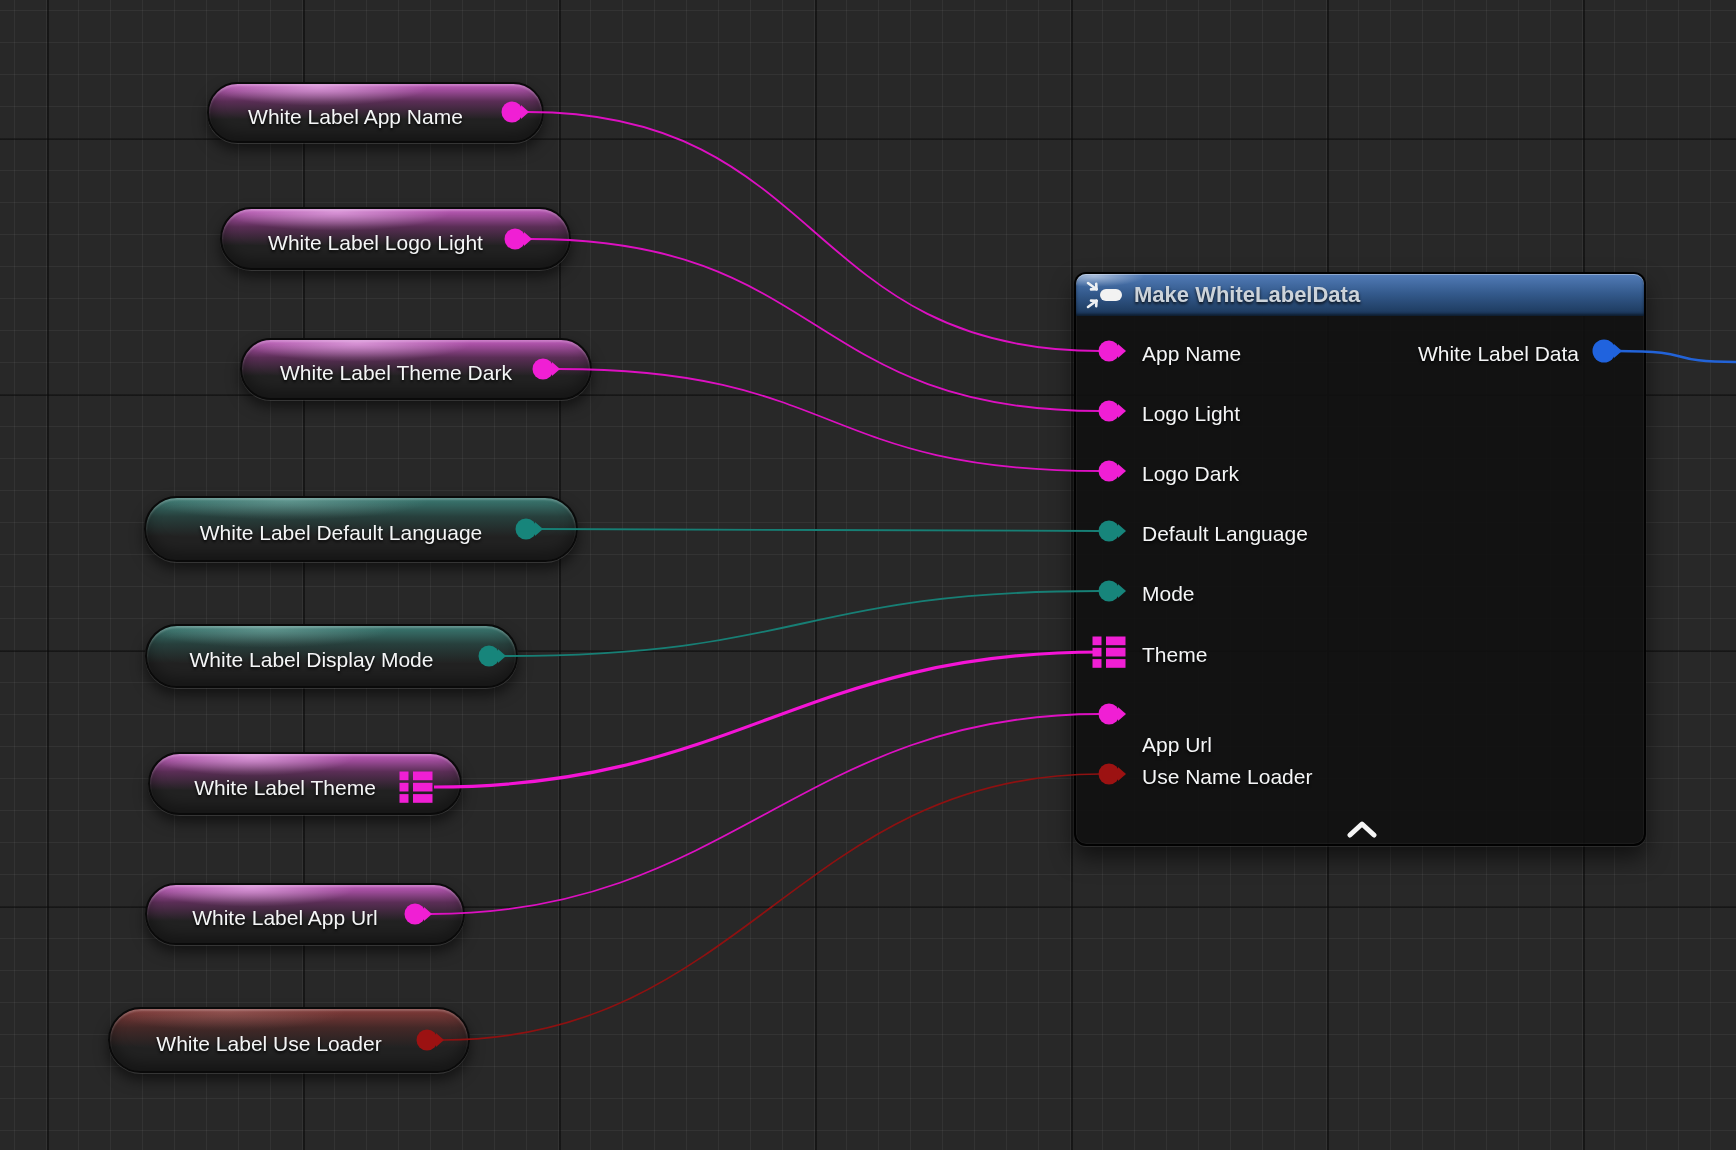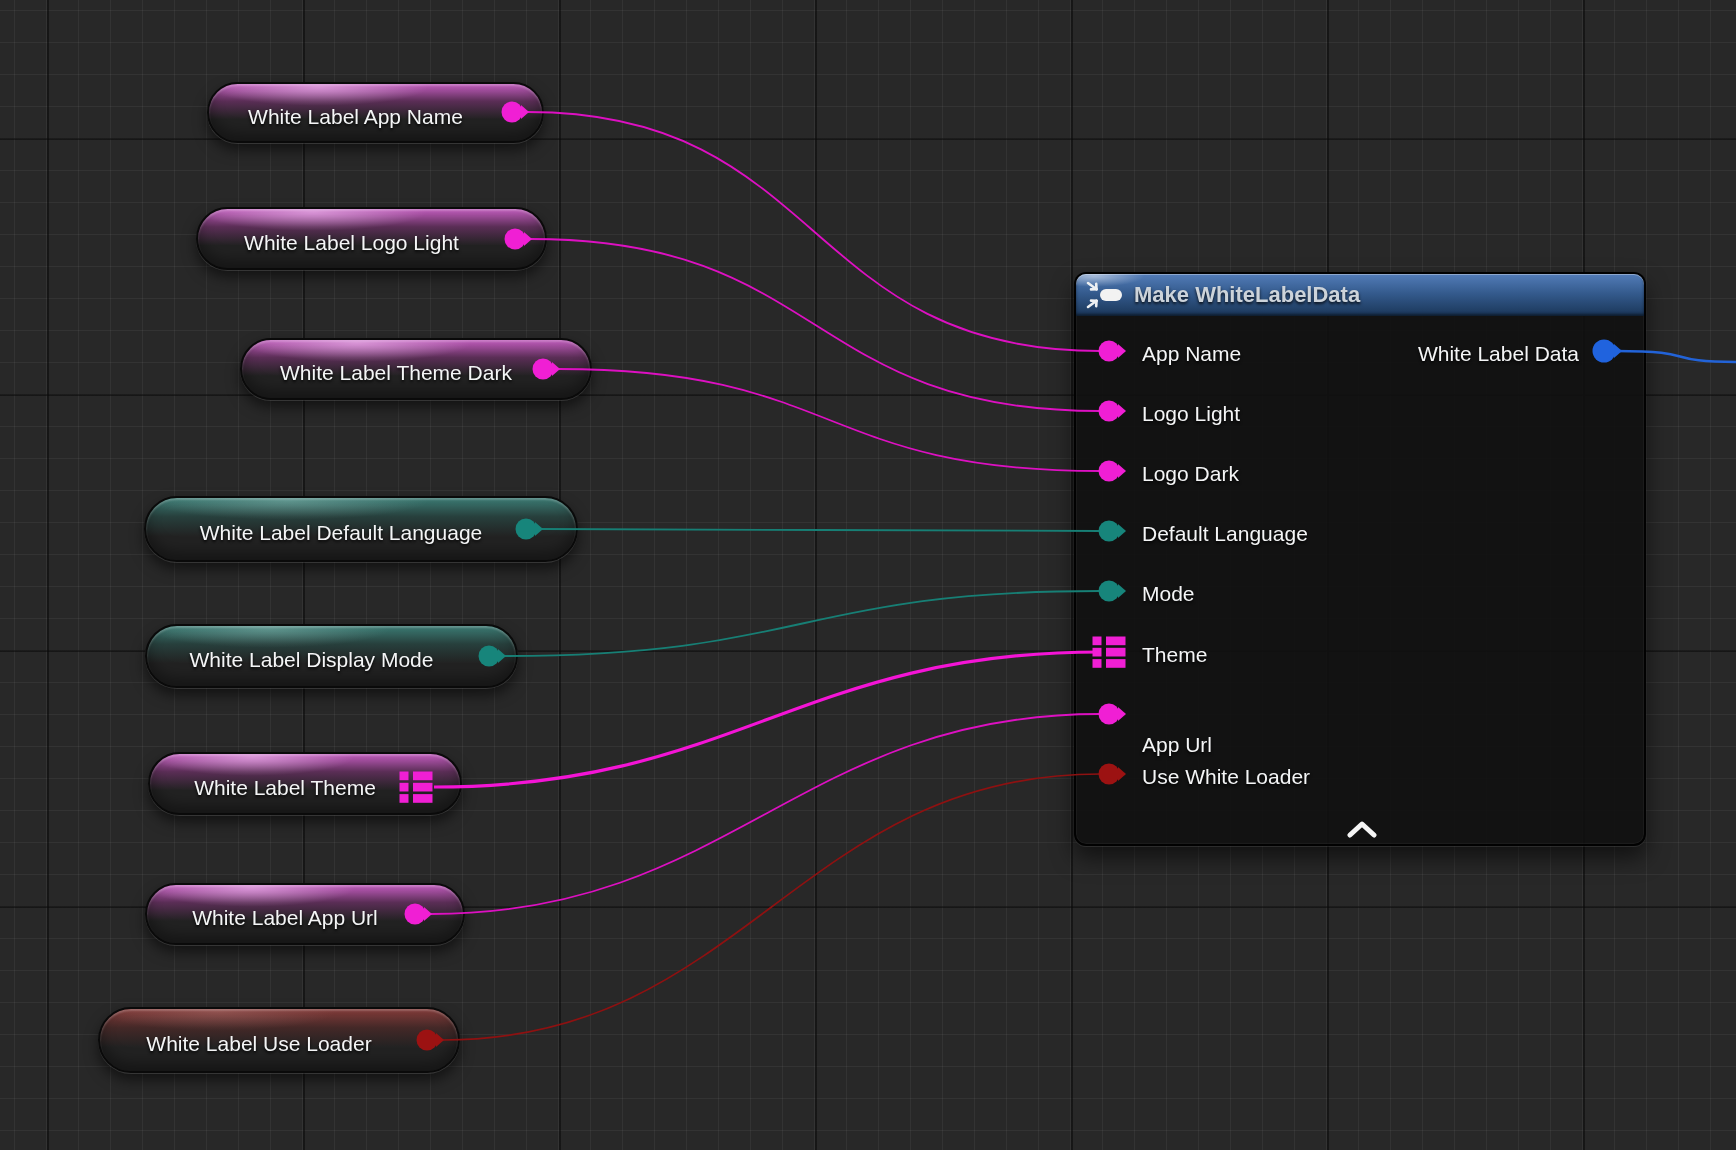--- a/index.html
+++ b/index.html
@@ -80,39 +80,39 @@
   #pins-layer g{pointer-events:auto;}
 </style>
 </head>
 <body>
 
 <div id="canvas">
   <div id="pills">
       <div class="pill" style="left: 207px; top: 82px; width: 337px; height: 61px; border-radius: 30.5px; background-image: radial-gradient(152px 26px at 33% 3px, rgba(255, 205, 255, 0.55), rgba(0, 0, 0, 0) 72%), linear-gradient(rgba(206, 97, 202, 0.95) 0%, rgba(160, 60, 150, 0.45) 30%, rgba(0, 0, 0, 0) 62%);">
         <span class="pill-label">White Label App Name</span>
       </div>
-      <div class="pill" style="left: 196px; top: 207px; width: 351px; height: 63px; border-radius: 31.5px; background-image: radial-gradient(158px 26px at 33% 3px, rgba(255, 205, 255, 0.55), rgba(0, 0, 0, 0) 72%), linear-gradient(rgba(206, 97, 202, 0.95) 0%, rgba(160, 60, 150, 0.45) 30%, rgba(0, 0, 0, 0) 62%);">
+      <div class="pill" style="left: 220px; top: 207px; width: 351px; height: 63px; border-radius: 31.5px; background-image: radial-gradient(158px 26px at 33% 3px, rgba(255, 205, 255, 0.55), rgba(0, 0, 0, 0) 72%), linear-gradient(rgba(206, 97, 202, 0.95) 0%, rgba(160, 60, 150, 0.45) 30%, rgba(0, 0, 0, 0) 62%);">
         <span class="pill-label">White Label Logo Light</span>
       </div>
       <div class="pill" style="left: 240px; top: 338px; width: 352px; height: 62px; border-radius: 31px; background-image: radial-gradient(158px 26px at 33% 3px, rgba(255, 205, 255, 0.55), rgba(0, 0, 0, 0) 72%), linear-gradient(rgba(206, 97, 202, 0.95) 0%, rgba(160, 60, 150, 0.45) 30%, rgba(0, 0, 0, 0) 62%);">
         <span class="pill-label">White Label Theme Dark</span>
       </div>
       <div class="pill" style="left: 144px; top: 496px; width: 434px; height: 66px; border-radius: 33px; background-image: radial-gradient(195px 26px at 33% 3px, rgba(185, 232, 225, 0.3), rgba(0, 0, 0, 0) 72%), linear-gradient(rgba(62, 132, 124, 0.92) 0%, rgba(45, 100, 93, 0.45) 30%, rgba(0, 0, 0, 0) 62%); text-align: center;">
         <span class="pill-label">White Label Default Language</span>
       </div>
       <div class="pill" style="left: 145px; top: 624px; width: 373px; height: 64px; border-radius: 32px; background-image: radial-gradient(168px 26px at 33% 3px, rgba(185, 232, 225, 0.3), rgba(0, 0, 0, 0) 72%), linear-gradient(rgba(62, 132, 124, 0.92) 0%, rgba(45, 100, 93, 0.45) 30%, rgba(0, 0, 0, 0) 62%);">
         <span class="pill-label">White Label Display Mode</span>
       </div>
       <div class="pill" style="left: 148px; top: 752px; width: 314px; height: 63px; border-radius: 31.5px; background-image: radial-gradient(141px 26px at 33% 3px, rgba(255, 205, 255, 0.55), rgba(0, 0, 0, 0) 72%), linear-gradient(rgba(206, 97, 202, 0.95) 0%, rgba(160, 60, 150, 0.45) 30%, rgba(0, 0, 0, 0) 62%); text-align: center;">
         <span class="pill-label">White Label Theme</span>
       </div>
       <div class="pill" style="left: 145px; top: 883px; width: 320px; height: 62px; border-radius: 31px; background-image: radial-gradient(144px 26px at 33% 3px, rgba(255, 205, 255, 0.55), rgba(0, 0, 0, 0) 72%), linear-gradient(rgba(206, 97, 202, 0.95) 0%, rgba(160, 60, 150, 0.45) 30%, rgba(0, 0, 0, 0) 62%);">
         <span class="pill-label">White Label App Url</span>
       </div>
-      <div class="pill" style="left: 98px; top: 1007px; width: 362px; height: 66px; border-radius: 33px; background-image: radial-gradient(163px 26px at 33% 3px, rgba(230, 170, 165, 0.22), rgba(0, 0, 0, 0) 72%), linear-gradient(rgba(141, 62, 60, 0.92) 0%, rgba(110, 48, 46, 0.45) 30%, rgba(0, 0, 0, 0) 62%);">
+      <div class="pill" style="left: 108px; top: 1007px; width: 362px; height: 66px; border-radius: 33px; background-image: radial-gradient(163px 26px at 33% 3px, rgba(230, 170, 165, 0.22), rgba(0, 0, 0, 0) 72%), linear-gradient(rgba(141, 62, 60, 0.92) 0%, rgba(110, 48, 46, 0.45) 30%, rgba(0, 0, 0, 0) 62%);">
         <span class="pill-label">White Label Use Loader</span>
       </div>
     </div>
 
   <div id="make-node" style="left: 1074px; top: 272px; width: 572px; height: 574px;">
     <div class="mk-header">
       <svg class="mk-icon" width="40" height="30" viewBox="0 0 40 30">
         <g stroke="#eef0f2" stroke-width="2.6" stroke-linecap="round" fill="none">
           <path d="M2,3 L10.5,9.2"></path>
             <path d="M10.5,9.2 L5,9.4"></path>
@@ -126,21 +126,21 @@
       <span class="mk-title">Make WhiteLabelData</span>
     </div>
     <div id="mk-labels">
         <span class="mk-inlabel" style="top: 79px;">App Name</span>
         <span class="mk-inlabel" style="top: 139px; text-align: center;">Logo Light</span>
         <span class="mk-inlabel" style="top: 199px;">Logo Dark</span>
         <span class="mk-inlabel" style="top: 259px;">Default Language</span>
         <span class="mk-inlabel" style="top: 319px;">Mode</span>
         <span class="mk-inlabel" style="top: 380px;">Theme</span>
         <span class="mk-inlabel" style="top: 442px; margin-top: 28px;">App Url</span>
-        <span class="mk-inlabel" style="top: 502px;">Use White Loader</span>
+        <span class="mk-inlabel" style="top: 502px;">Use Name Loader</span>
       </div>
     <span class="mk-outlabel" id="mk-outlabel" style="top: 79px;">White Label Data</span>
     <button class="mk-collapse" id="mk-collapse" style="left: 268px; top: 543px;">
       <svg width="30" height="17" viewBox="0 0 30 17">
         <polyline points="3,14 15,3 27,14" fill="none" stroke="#f5f5f5" stroke-width="5" stroke-linecap="round" stroke-linejoin="round"></polyline>
       </svg>
     </button>
   </div>
 
   <svg id="wires" viewBox="0 0 1736 1150">

